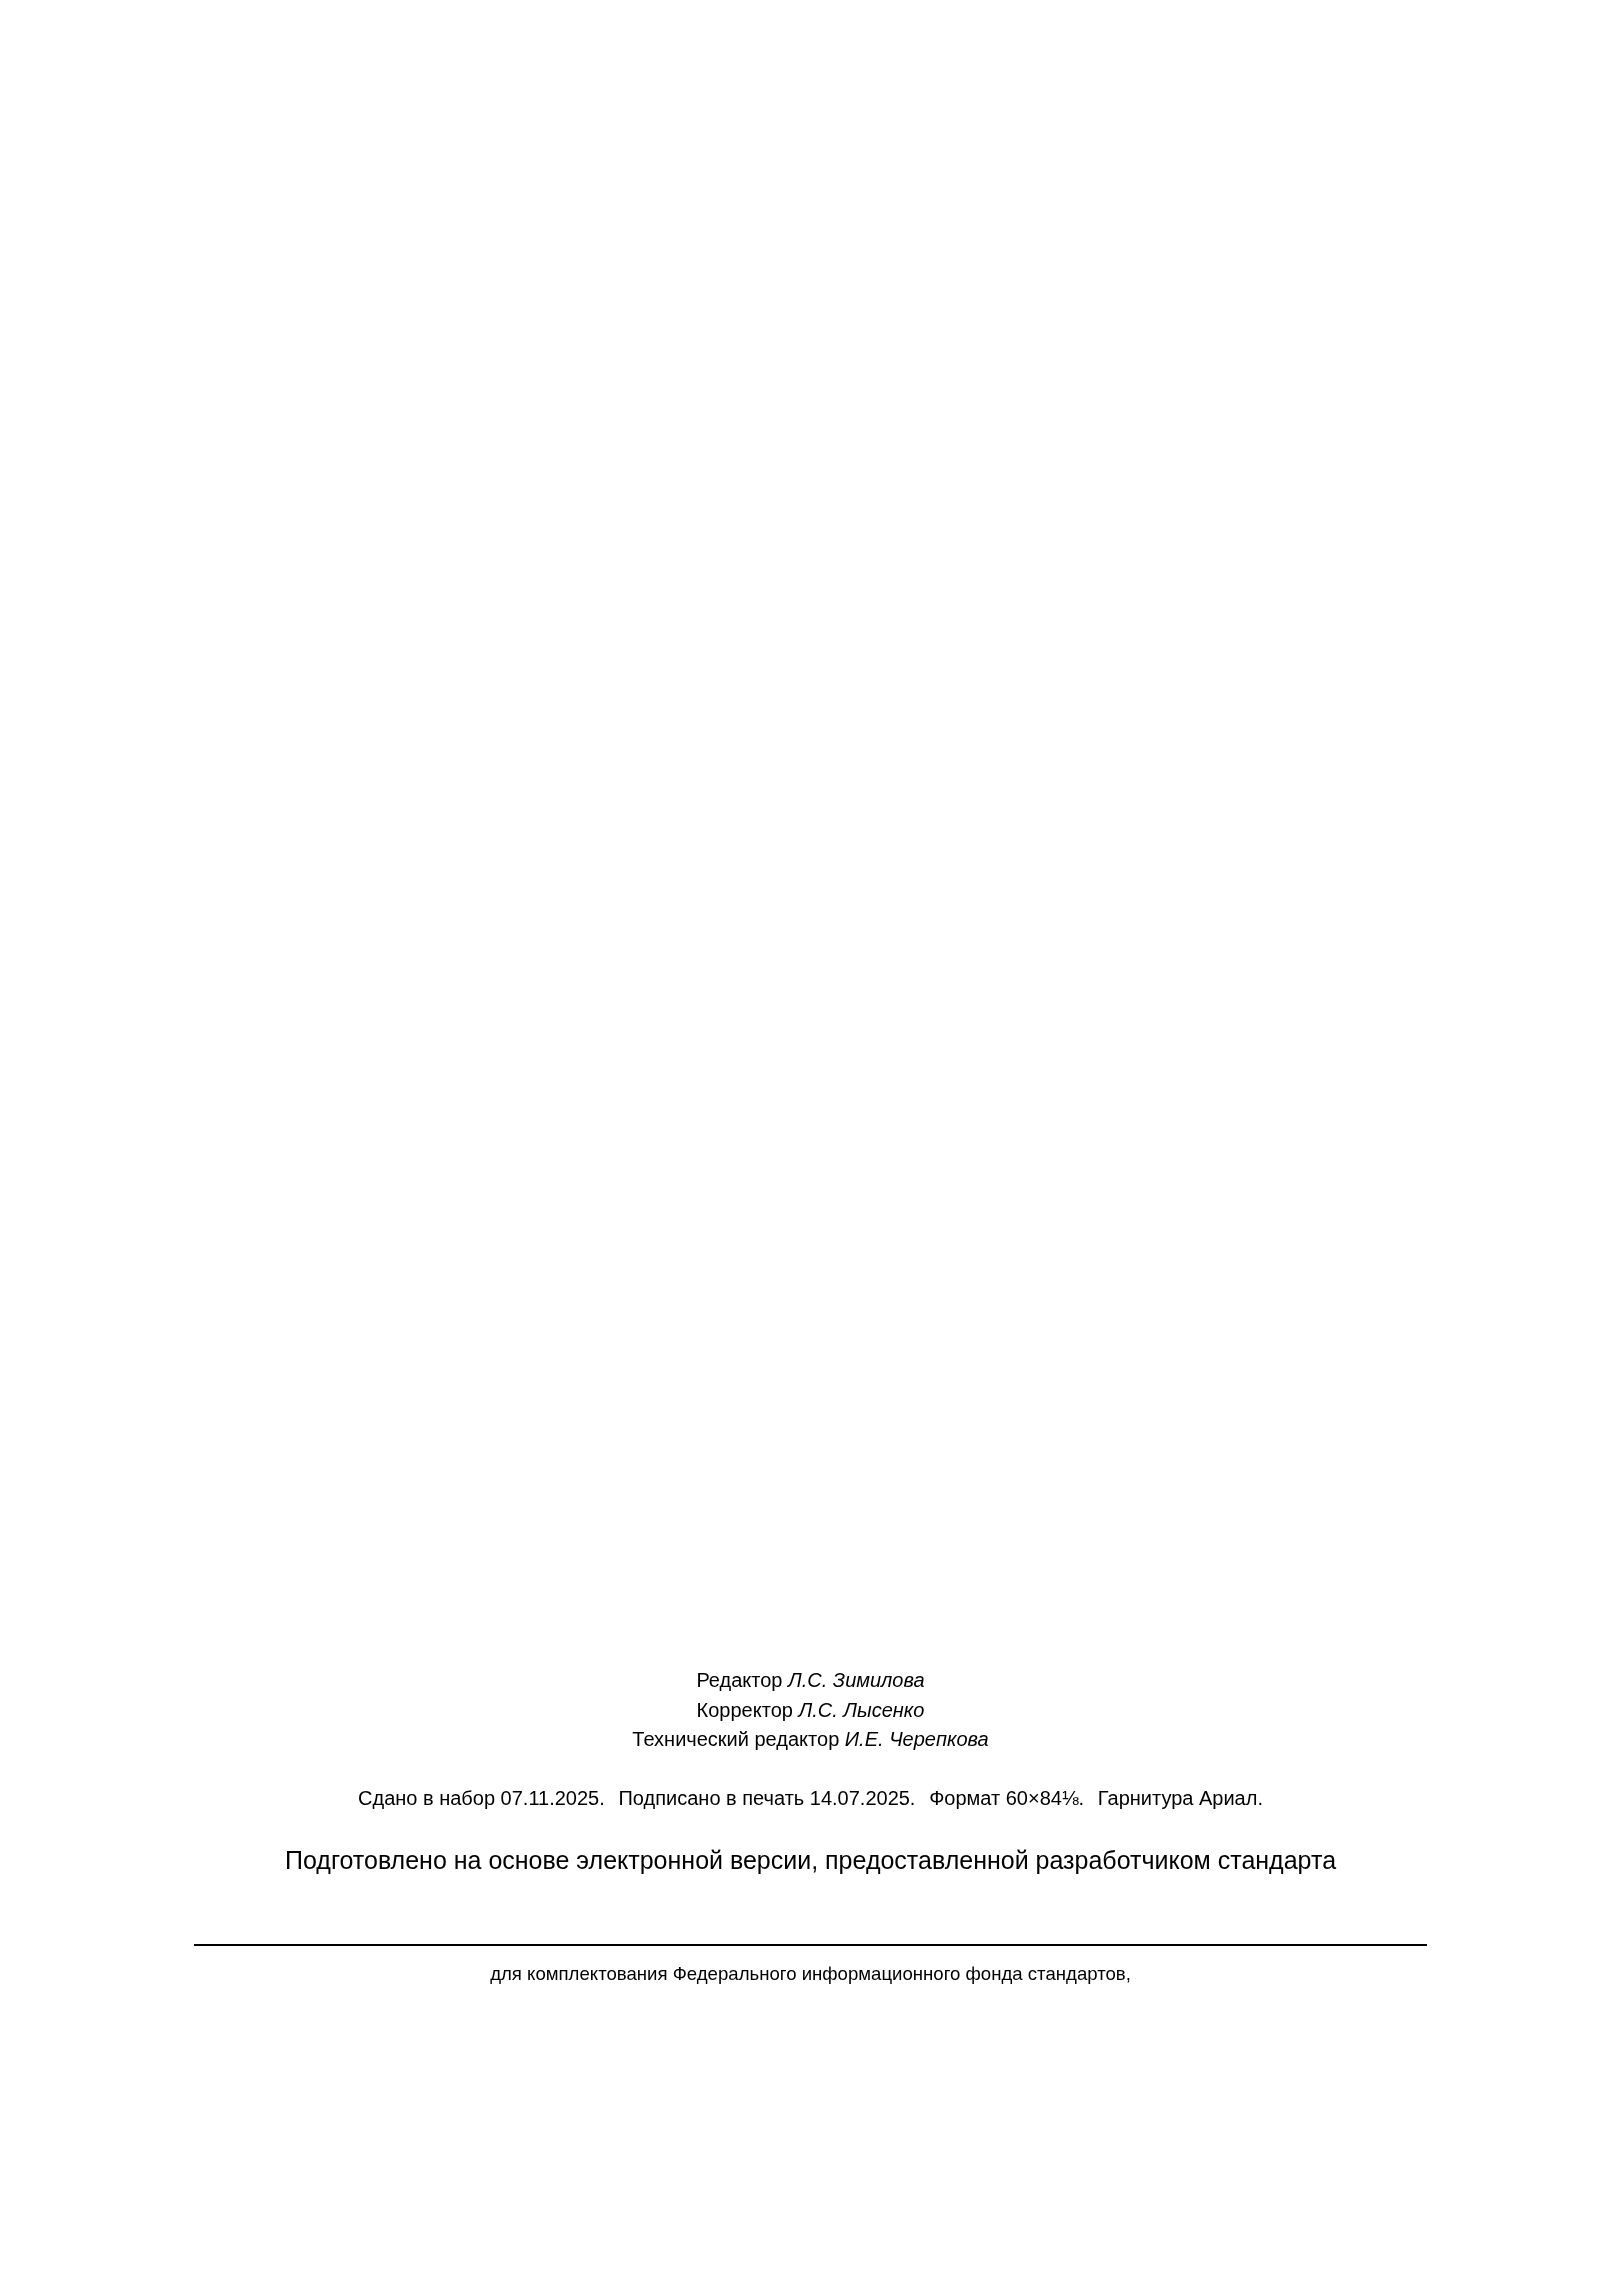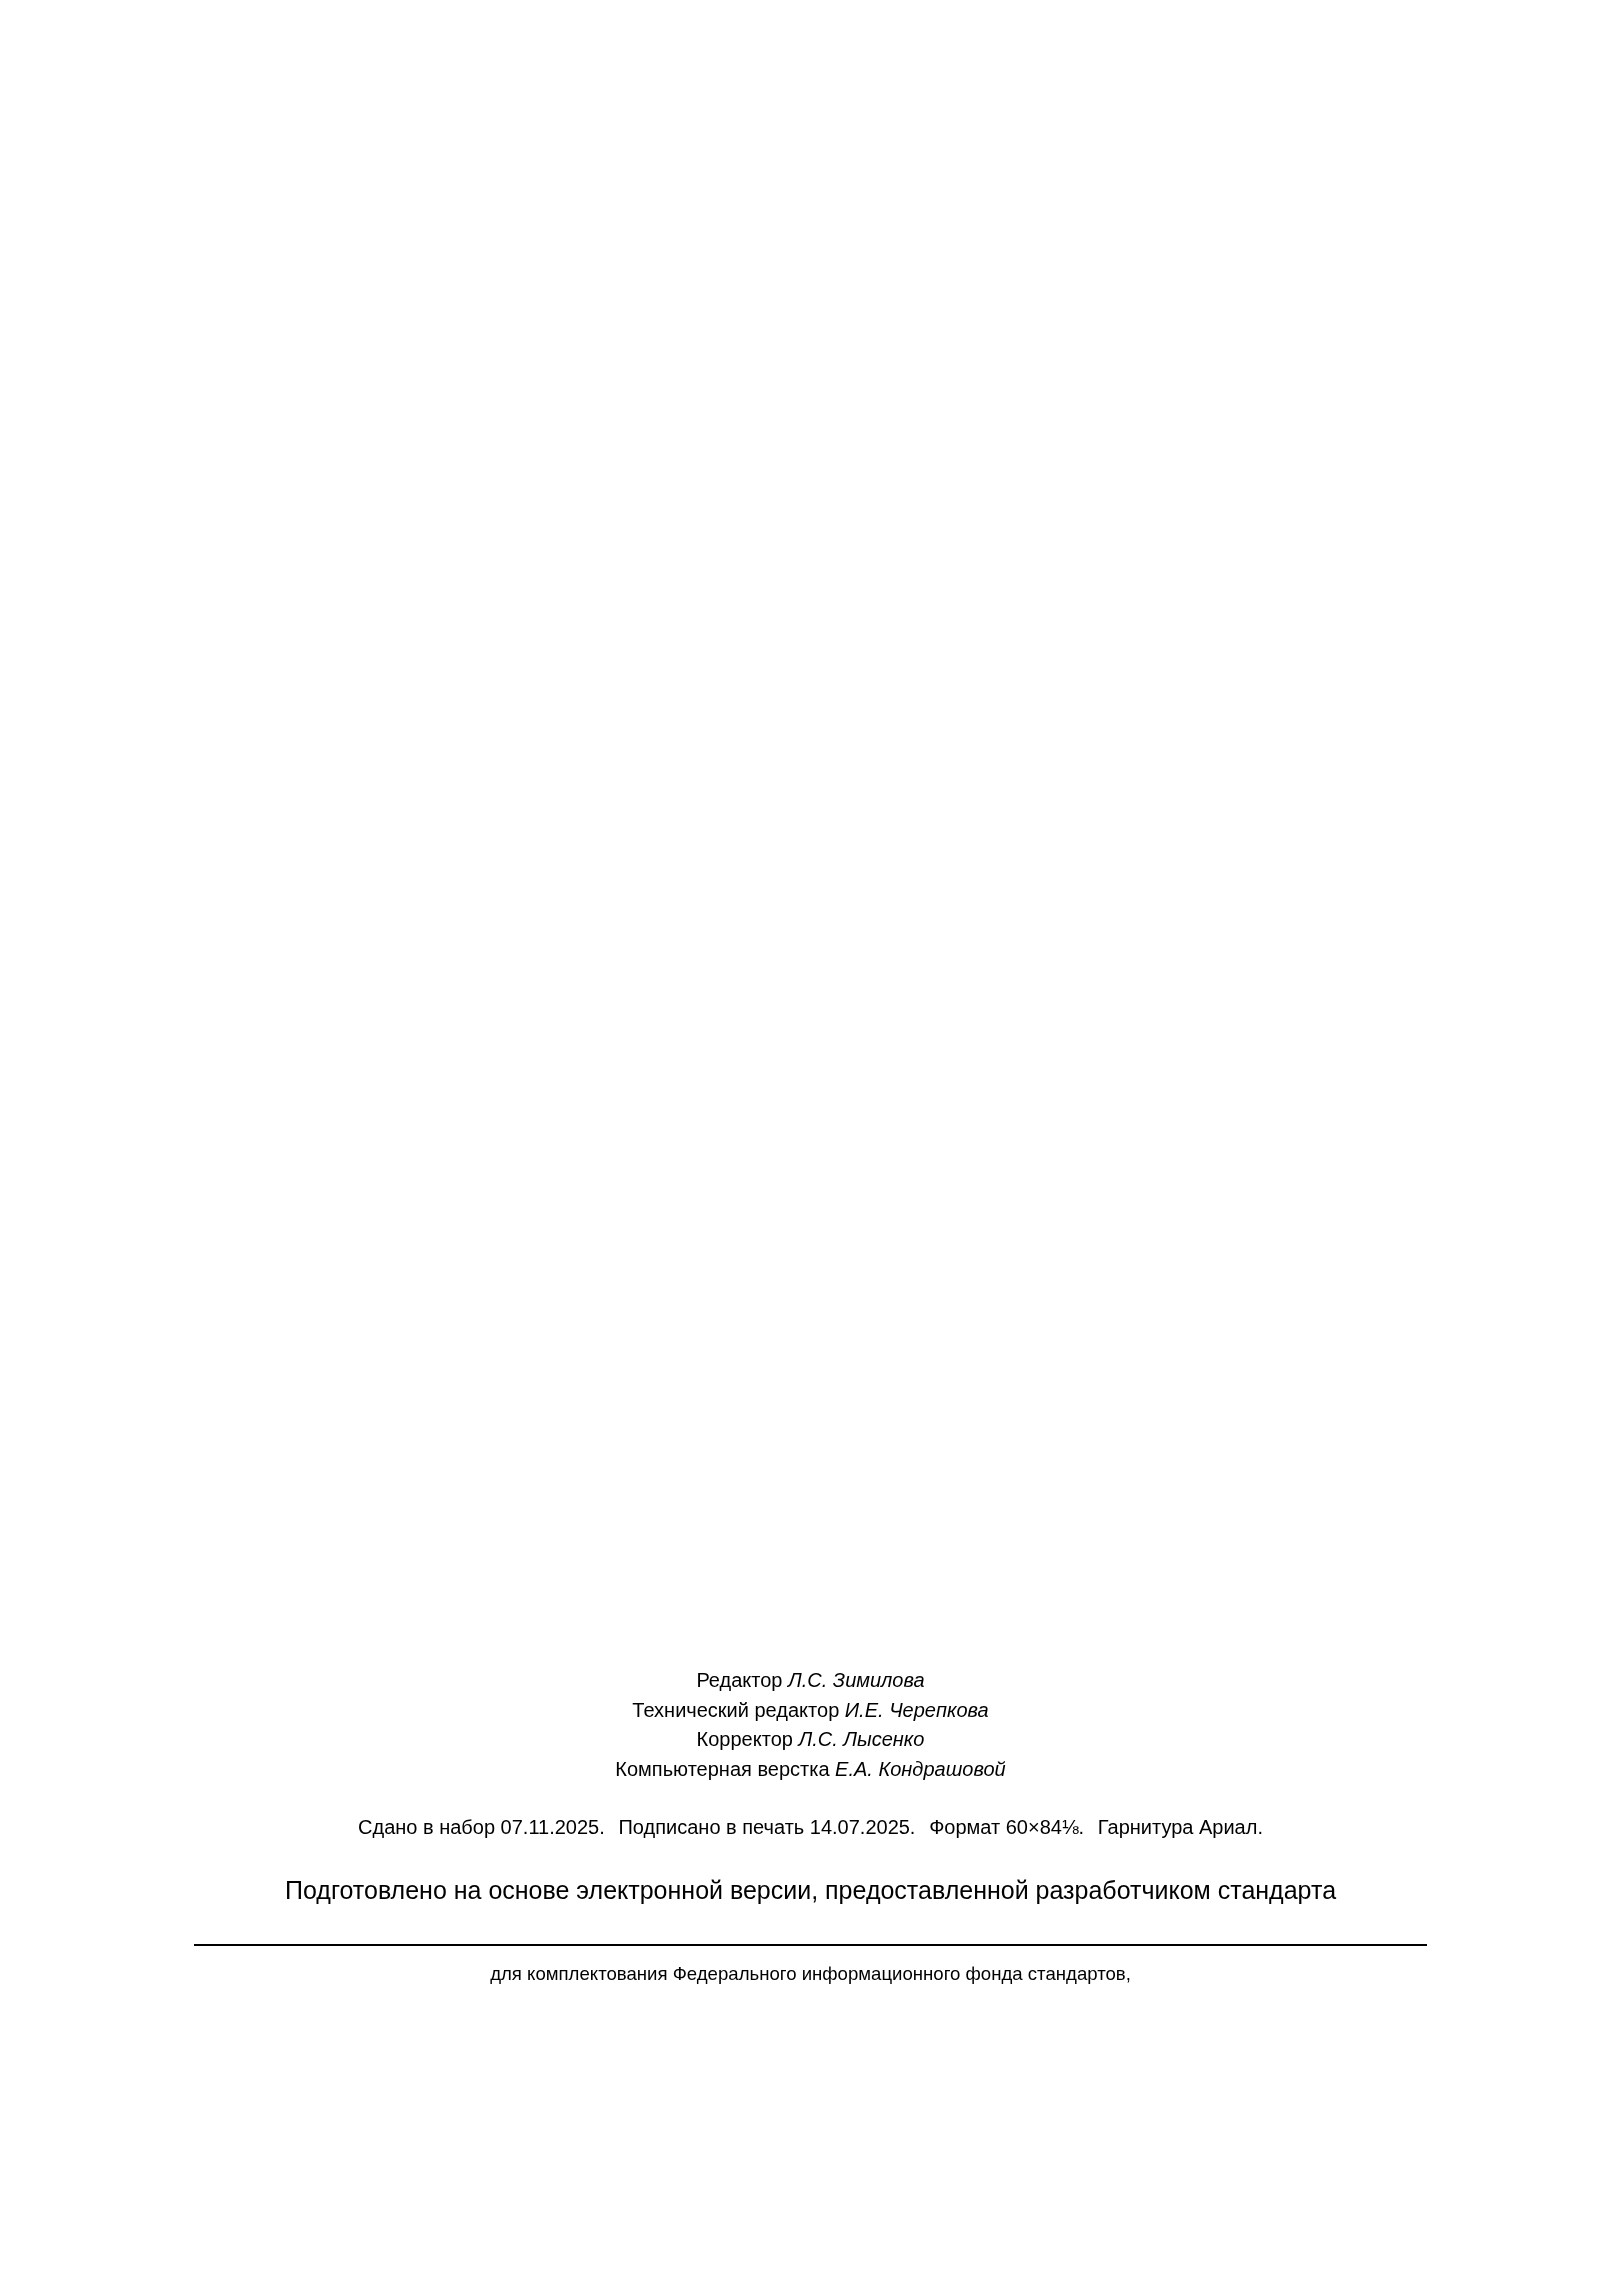--- a/index.html
+++ b/index.html
@@ -88,27 +88,24 @@
 
 <div class="page">
 
   <div class="colophon">
 
     <div class="credits">
       <div class="line">
         <span>Редактор </span><span class="name">Л.С. Зимилова</span>
       </div>
       <div class="line">
-        <span>Технический редактор </span><span class="name">И.Е. Черепкова</span>
-      </div>
-      <div class="line">
         <span>Корректор </span><span class="name">Л.С. Лысенко</span>
       </div>
       <div class="line">
-        <span>Компьютерная верстка </span><span class="name">Е.А. Кондрашовой</span>
+        <span>Технический редактор </span><span class="name">И.Е. Черепкова</span>
       </div>
     </div>
 
     <div class="print-info">
       <div class="line">
         <span>Сдано в набор 07.11.2025.</span><span class="gap"></span><span>Подписано в печать 14.07.2025.</span><span class="gap"></span><span>Формат 60×84⅛.</span><span class="gap"></span><span>Гарнитура Ариал.</span>
       </div>
     </div>
 
     <div class="prepared">Подготовлено на основе электронной версии, предоставленной разработчиком стандарта</div>

